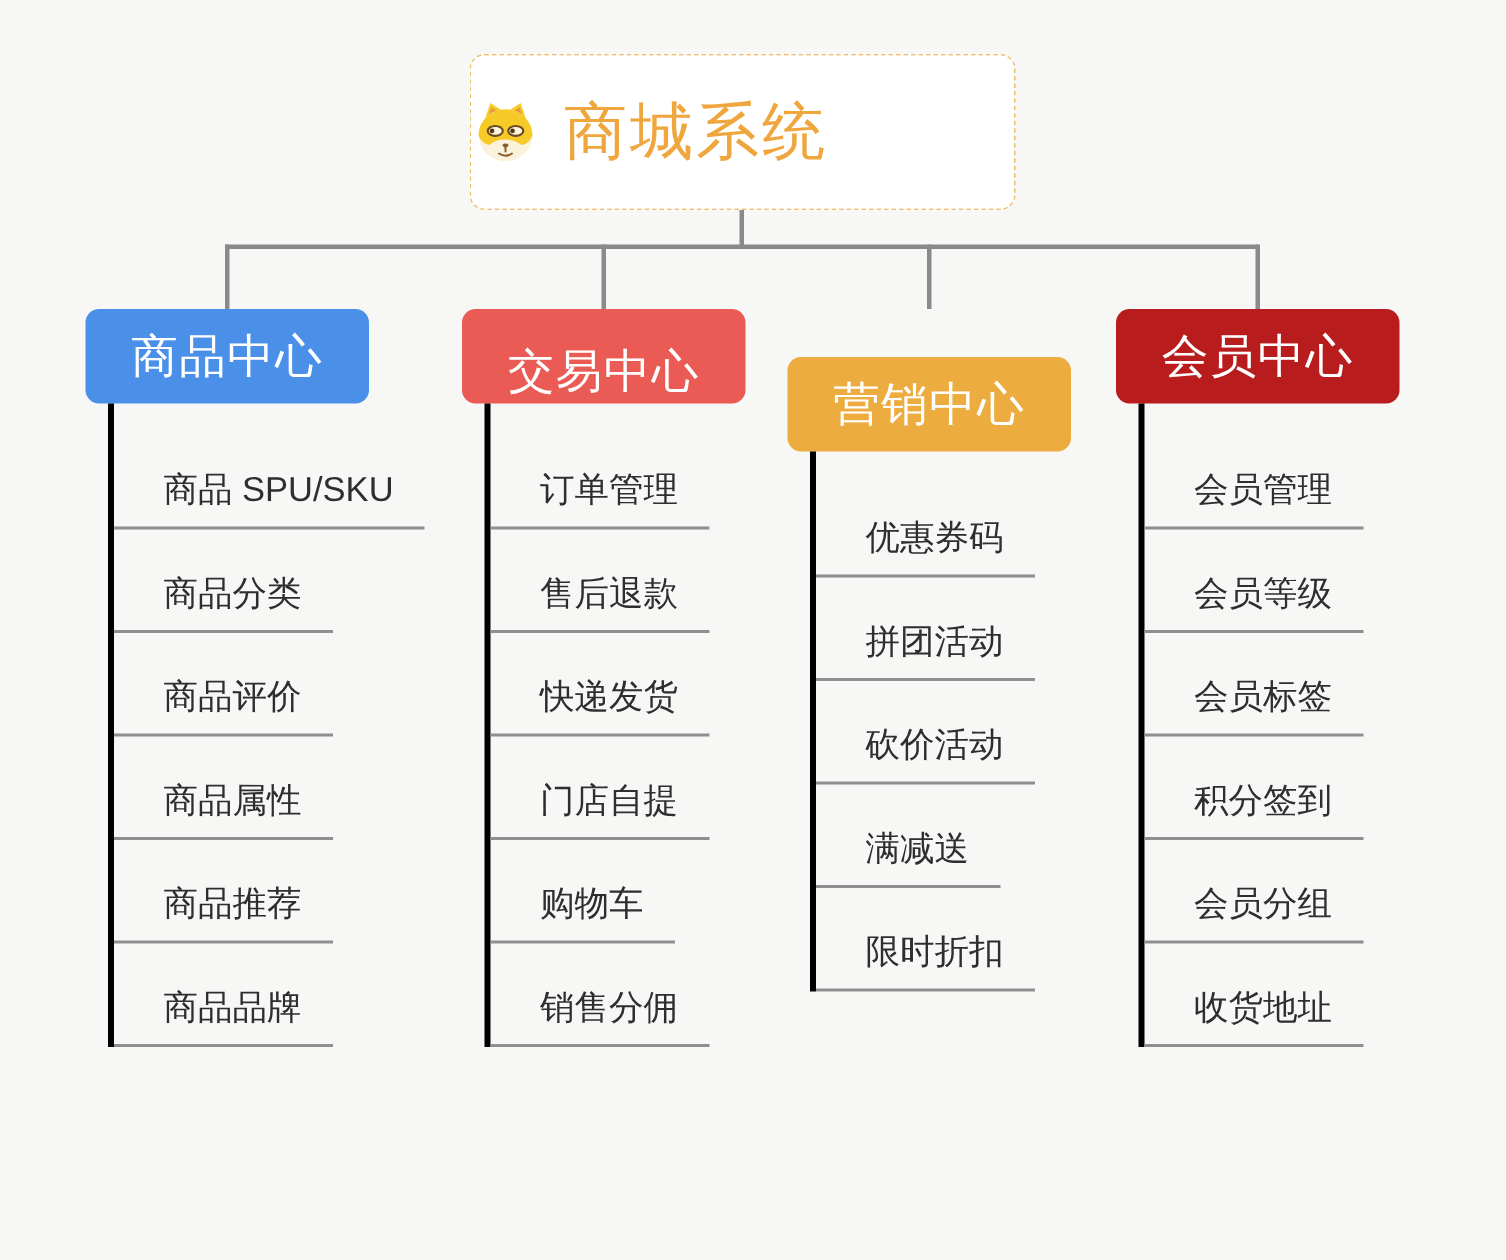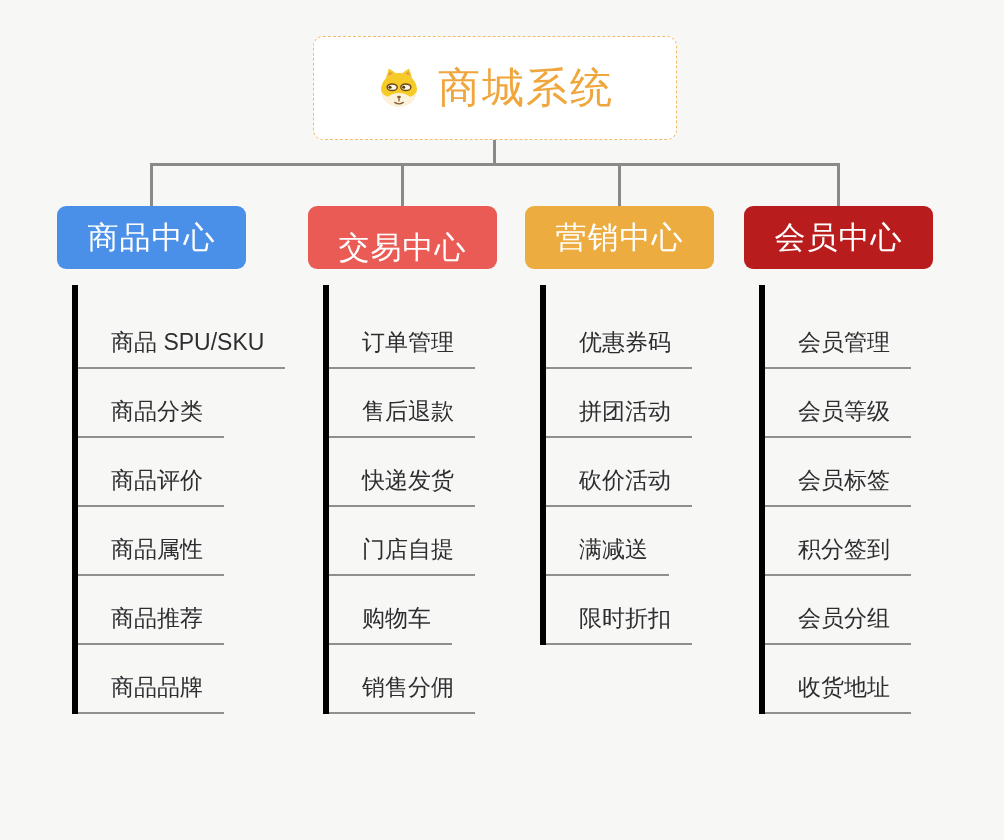--- a/index.html
+++ b/index.html
@@ -11,21 +11,21 @@
   }
   .stage{position:relative;width:1004px;height:840px;}
 
   
   .root-node{
     position:absolute;left:313px;top:36px;width:364px;height:104px;
     background:#ffffff;
     border:1px dashed #f1bd6d;
     border-radius:10px;
     box-sizing:border-box;
-    display:flex;align-items:center;justify-content:center;gap:16px;
+    display:flex;align-items:center;gap:16px;
   }
   .dog{width:46px;height:46px;display:inline-flex;}
   .root-title{
     font-size:42px;
     letter-spacing:2px;
     font-weight:500;
     white-space:nowrap;
   }
 
   
@@ -38,23 +38,23 @@
   
   .branch{position:absolute;top:206px;width:189px;}
   .branch-0{left:57px;} .branch-1{left:308px;} .branch-2{left:525px;} .branch-3{left:744px;}
   .branch-node{
     width:189px;height:63px;border-radius:9px;
     display:flex;align-items:center;justify-content:center;
   }
   .branch-label{color:#ffffff;font-size:31px;letter-spacing:1px;white-space:nowrap;}
 
   .children{
-    list-style:none;margin:16px;padding:0;
+    list-style:none;margin:0;padding:0;
     margin-left:15px;
-    border-left:6px solid #000000;
+    border-left:4px solid #000000;
   }
   .children li{
     height:69px;
     display:flex;align-items:flex-end;
   }
   .children li:first-child{height:84px;}
   .child{
     display:inline-block;
     white-space:nowrap;
     font-size:23px;color:#2e2e30;
@@ -148,21 +148,21 @@
           <li>
             <span class="child">购物车</span>
           </li>
           <li>
             <span class="child">销售分佣</span>
           </li>
         </ul>
   </div>
 
   <div class="branch branch-2">
-    <div class="branch-node" style="background: rgb(236, 172, 63);">
+    <div class="branch-node" style="background: rgb(236, 172, 63); margin-top: 32px;">
       <span class="branch-label">营销中心</span>
     </div>
     <ul class="children">
           <li>
             <span class="child">优惠券码</span>
           </li>
           <li>
             <span class="child">拼团活动</span>
           </li>
           <li>

